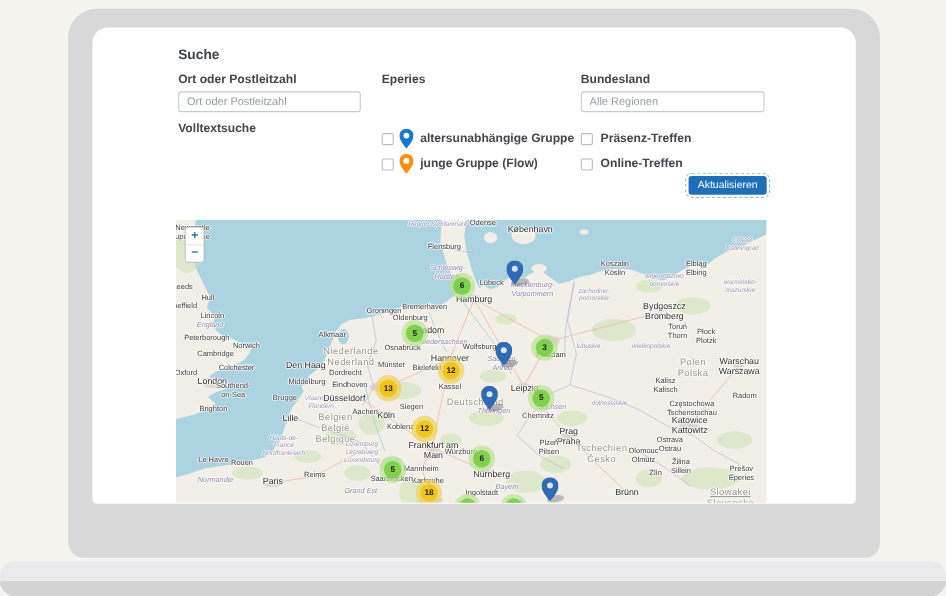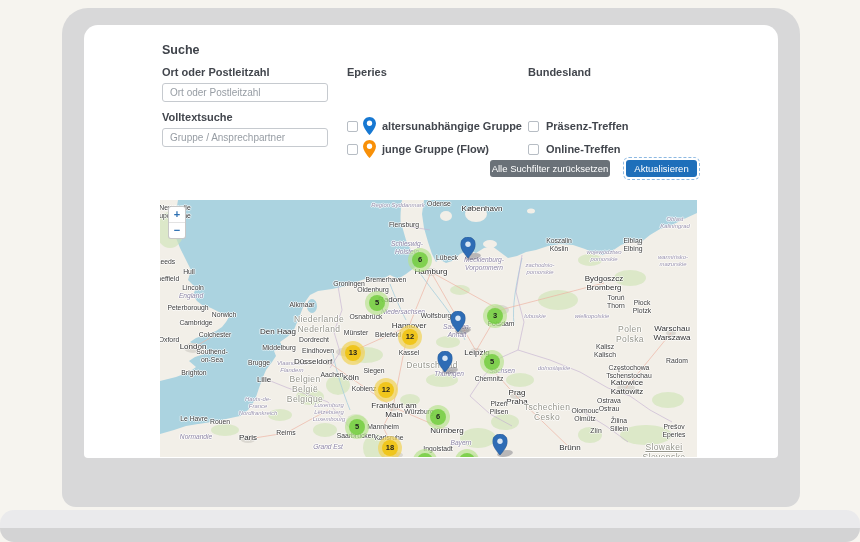--- a/index.html
+++ b/index.html
@@ -73,23 +73,23 @@
 
 <div class="screen">
 
   <div class="f-title">Suche</div>
 
   <div class="f-label" style="left:78px;top:41px">Ort oder Postleitzahl</div>
   <div class="f-label" style="left:263px;top:41px">Eperies</div>
   <div class="f-label" style="left:444px;top:41px">Bundesland</div>
 
   <input class="f-input" style="left: 78px; top: 58px;" placeholder="Ort oder Postleitzahl">
+  <input class="f-input" style="left: 444px; top: 58px; width: 167px;" placeholder="Alle Regionen">
 
   <div class="f-label" style="left:78px;top:86px">Volltextsuche</div>
-  <input class="f-input" style="left: 78px; top: 103px;" placeholder="Gruppe / Ansprechpartner">
 
   <div class="cb-row" style="left:263px;top:92px">
     <span class="cbx"></span>
     <span class="pin-ic">
       <svg width="13" height="18" viewBox="0 0 15 21">
         <path d="M7.5 0C3.35 0 0 3.35 0 7.5 0 13.1 7.5 21 7.5 21S15 13.1 15 7.5C15 3.35 11.65 0 7.5 0z" fill="#1778d2"></path>
         <circle cx="7.5" cy="7.3" r="3.1" fill="#ffffff"></circle>
       </svg>
     </span>
     <span class="cb-lbl">altersunabhängige Gruppe</span>
@@ -107,21 +107,20 @@
 
   <div class="cb-row no-pin" style="left:444px;top:92px">
     <span class="cbx"></span>
     <span class="cb-lbl">Präsenz-Treffen</span>
   </div>
   <div class="cb-row no-pin" style="left:444px;top:115px">
     <span class="cbx"></span>
     <span class="cb-lbl">Online-Treffen</span>
   </div>
 
-  <button class="btn" style="left: 406px; top: 135px; width: 120px; background: rgb(106, 113, 120);">Alle Suchfilter zurücksetzen</button>
   <button class="btn focusring" style="left: 542px; top: 135px; width: 71px; background: rgb(30, 111, 186);">Aktualisieren</button>
 
   <div class="map">
     <svg class="base-svg" width="537" height="257" viewBox="0 0 537 257">
 
       <path fill="#abd3e0" d="M18,0 L242,0 C240,12 240,26 242,26 L246,40 L252,52 L260,62
         L254,68 L246,74 L238,79 L230,75 L222,79 L215,80 L205,79 L196,82 L186,86
         L172,89 L158,91 L150,95 L145,102 L142,110 L138,120 L133,132 L127,137 L120,142
         L123,147 L114,151 L116,156 L112,162 L106,170 L103,177 L99,188 L95,200 L88,210
         L80,216 L66,219 L52,222 L38,224 L26,226 L14,230 L0,234 L0,181

